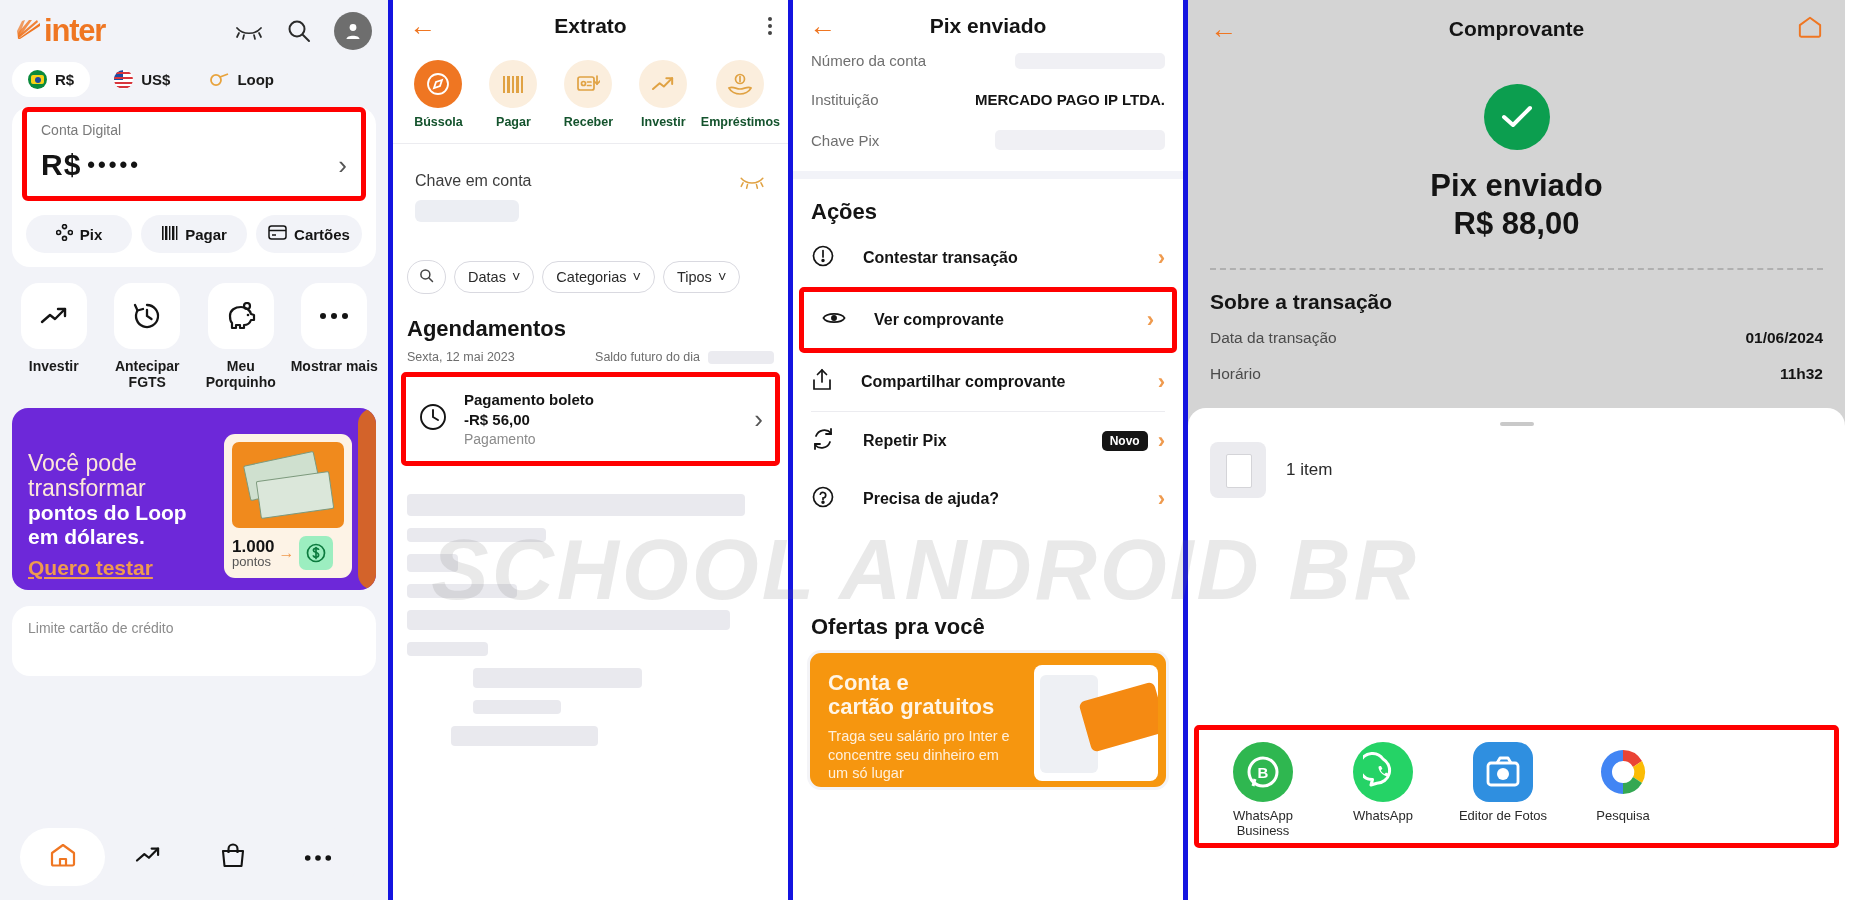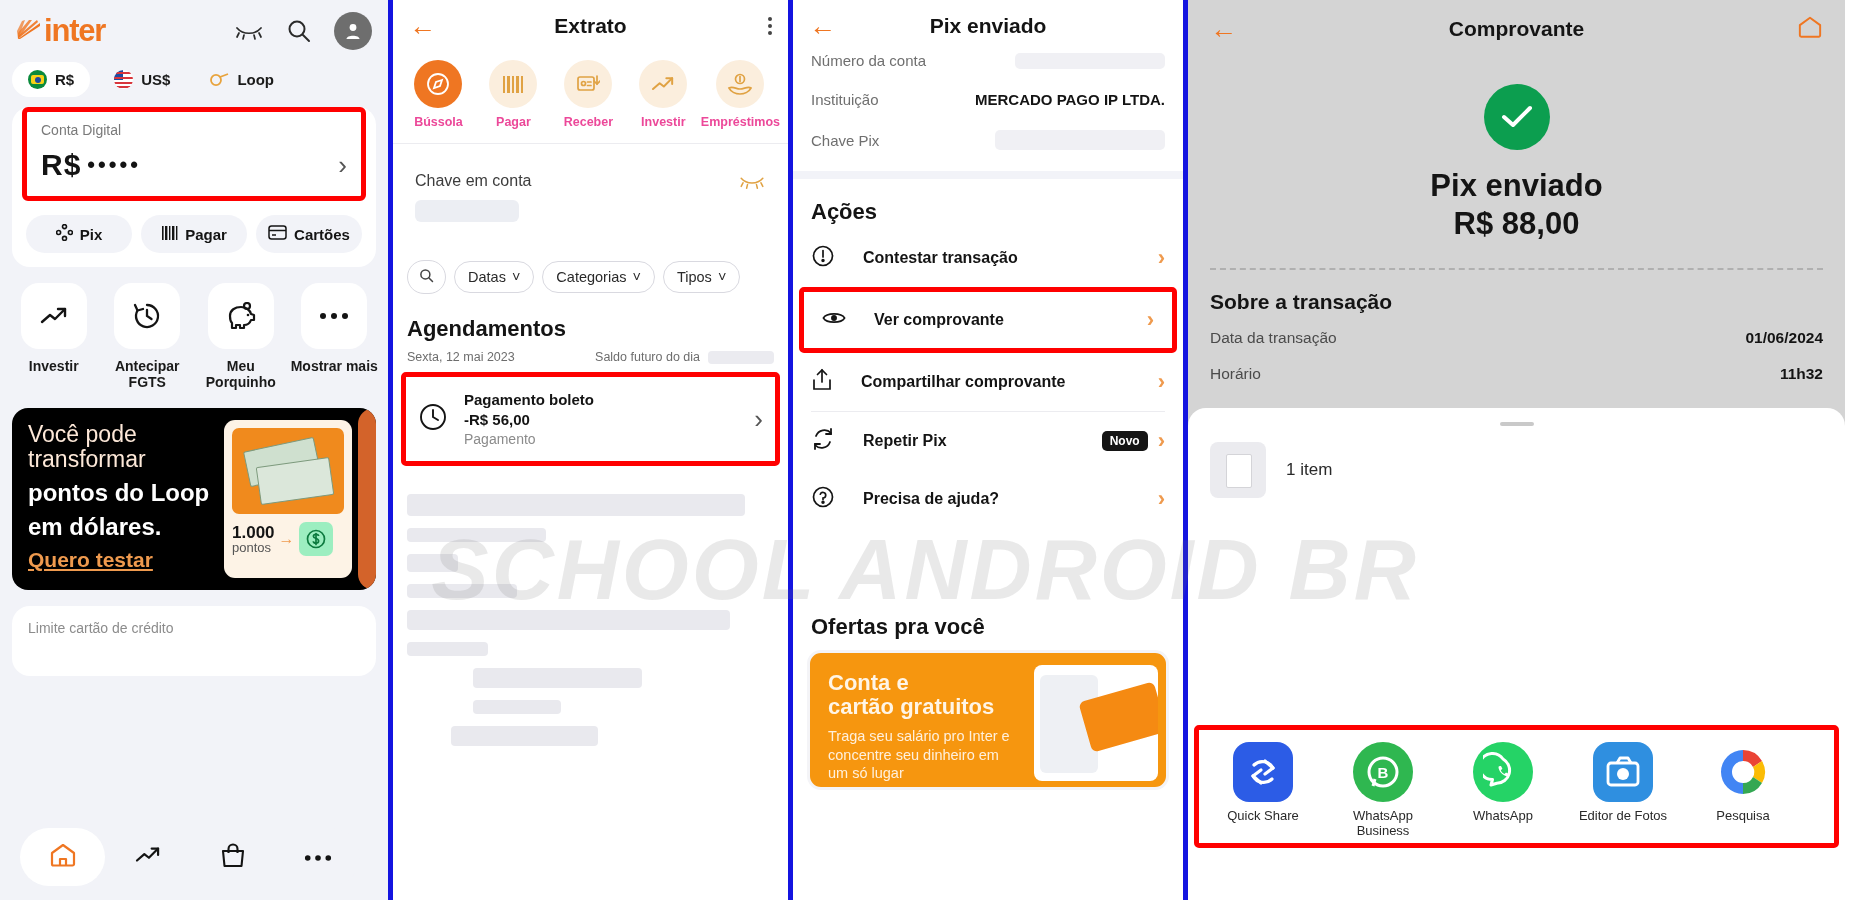--- a/index.html
+++ b/index.html
@@ -65,25 +65,25 @@
   .quick-btn { flex: 1; background: #f2f3f8; border-radius: 22px; padding: 9px 4px;
     display: flex; align-items: center; justify-content: center; gap: 7px;
     font-size: 15px; font-weight: bold; color: #141414; }
 
   .shortcuts { display: flex; gap: 6px; padding: 16px 10px 0 10px; }
   .shortcut { flex: 1; display: flex; flex-direction: column; align-items: center; gap: 9px; }
   .sc-tile { width: 66px; height: 66px; background: #ffffff; border-radius: 18px;
     display: flex; align-items: center; justify-content: center; }
   .sc-lbl { font-size: 14px; font-weight: bold; color: #1a1a1a; text-align: center; line-height: 1.15; }
 
-  .promo { margin: 18px 12px 0 12px; background: #000000; border-radius: 16px;
-    display: flex; overflow: hidden; height: 182px; position: relative; }
+  .promo { margin: 18px 12px 0 12px; background: #6d28d9; border-radius: 16px;
+    display: flex; overflow: hidden; height: 182px; position: relative; align-items: flex-end; }
   .promo-l { padding: 14px 0 10px 16px; width: 212px; }
   .promo-t1 { font-size: 23px; color: #fde8d8; line-height: 1.08; }
-  .promo-t2 { font-size: 24px; color: #fff; font-weight: bold; line-height: 1.08; margin-top: 8px; }
+  .promo-t2 { font-size: 21px; color: #fff; font-weight: bold; line-height: 1.08; margin-top: 1px; }
   .promo-cta { font-size: 21px; color: #ef9a4e; font-weight: bold; text-decoration: underline; margin-top: 8px; display:inline-block;}
   .promo-card { margin: 12px 0 12px 0; width: 128px; background: #fdf3e6; border-radius: 11px;
     padding: 8px; display: flex; flex-direction: column; }
   .money-box { height: 86px; background: #f08a1d; border-radius: 7px; position: relative; overflow: hidden; }
   .bill { position: absolute; width: 72px; height: 36px; background: #cfe0cf; border: 1px solid #7d9a7d;
     border-radius: 2px; }
   .bill2 { position: absolute; width: 74px; height: 38px; background: #dbe7da; border: 1px solid #7d9a7d; border-radius: 2px;}
   .pts-row { display: flex; align-items: center; gap: 4px; margin-top: 8px; }
   .pts-n { font-size: 17px; font-weight: bold; color: #141414; line-height: 1; }
   .pts-s { font-size: 13px; color: #555; line-height: 1.1; }
@@ -107,21 +107,21 @@
   .back-arrow { color: #ef7622; font-size: 27px; z-index: 2; line-height: 1; }
   .kebab { z-index: 2; margin-left: auto; display: flex; flex-direction: column; gap: 3px; align-items: center; }
   .kebab i { width: 4px; height: 4px; border-radius: 50%; background: #444; display: block; }
 
   
   .p2-shortcuts { display: flex; padding: 8px 8px 14px 8px; border-bottom: 1px solid #ececf0; }
   .p2-sc { flex: 1; display: flex; flex-direction: column; align-items: center; gap: 7px; }
   .p2-circ { width: 48px; height: 48px; border-radius: 50%; background: #fbeedd;
      display: flex; align-items: center; justify-content: center; }
   .p2-circ.on { background: #ef7622; }
-  .p2-lbl { font-size: 12.5px; font-weight: bold; color: #ec4899; }
+  .p2-lbl { font-size: 12.5px; font-weight: bold; color: #14532d; }
 
   .saldo-wrap { padding: 28px 22px 8px 22px; display:flex; align-items:flex-start; }
   .saldo-lbl { font-size: 16px; color: #3c3c3c; }
   .saldo-blur { width: 104px; height: 22px; background: #eceef3; border-radius: 6px; margin-top: 10px; }
   .chips { display: flex; gap: 8px; padding: 30px 14px 0 14px; align-items: center; }
   .chip { border: 1px solid #d9d9e0; border-radius: 20px; padding: 7px 13px; font-size: 14.5px; color: #2a2a2a;
     display: flex; align-items: center; gap: 6px; }
   .chip.round { padding: 7px 11px; }
   .sec-title { font-size: 22px; font-weight: bold; color: #141414; padding: 22px 14px 0 14px; }
   .daterow { display: flex; padding: 8px 14px 0 14px; font-size: 12.5px; color: #6d6d6d; }
@@ -723,31 +723,20 @@
       <div class="sheet">
         <div class="grabber"></div>
         <div class="item-row">
           <span class="file-thumb"></span>
           <span class="item-lbl">1 item</span>
         </div>
 
         <div class="share-highlight">
           <div class="share-row">
 
-            <div class="share-item">
-              <span class="share-ic" style="background:#2c5ce6">
-                <svg width="40" height="40" viewBox="0 0 40 40" fill="none" stroke="#fff" stroke-width="3.2" stroke-linecap="round" stroke-linejoin="round">
-                  <path d="M30 16 A12 12 0 0 0 11 13"></path>
-                    <path d="M10 24 A12 12 0 0 0 29 27"></path>
-                  <path d="M22 9 L30 16 L22 22"></path>
-                    <path d="M18 31 L10 24 L18 18"></path>
-                </svg>
-              </span>
-              <span class="share-lbl">Quick Share</span>
-            </div>
 
             <div class="share-item">
               <span class="share-ic" style="background:#2fb750;border-radius:50%">
                 <svg width="40" height="40" viewBox="0 0 40 40">
                   <path d="M20 6 A14 14 0 1 0 20 34 A14 14 0 0 0 20 6 M10 34 L12 27" fill="none" stroke="#fff" stroke-width="3"></path>
                   <text x="20" y="26" font-family="Liberation Sans" font-size="15" font-weight="bold" fill="#fff" text-anchor="middle">B</text>
                 </svg>
               </span>
               <span class="share-lbl">WhatsApp Business</span>
             </div>

